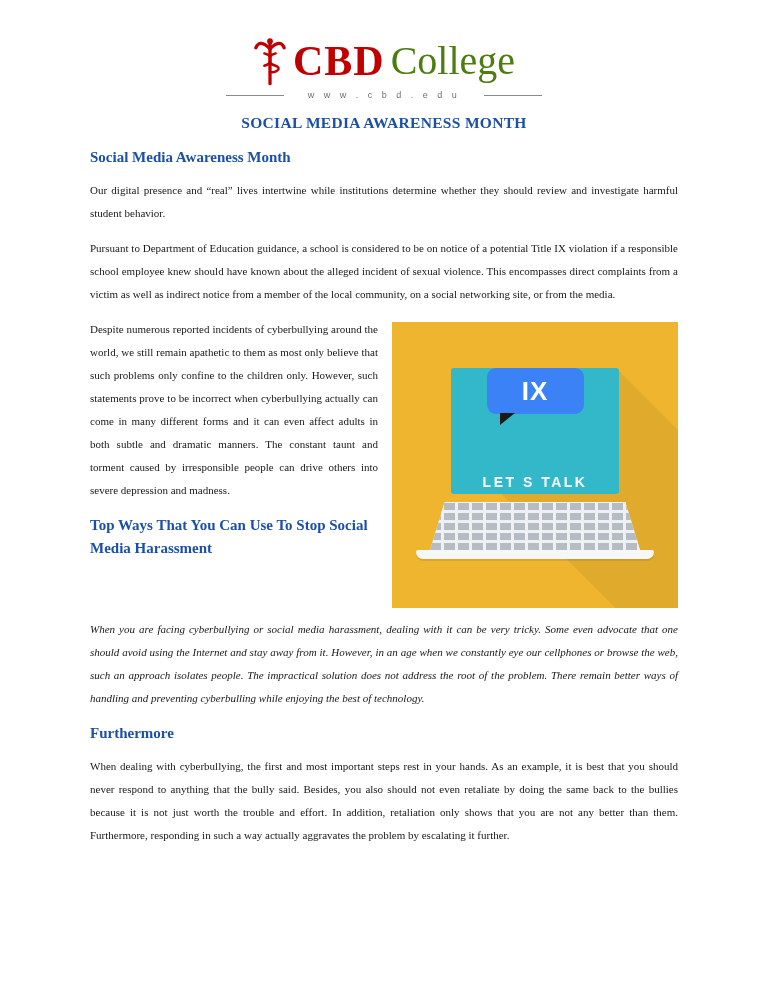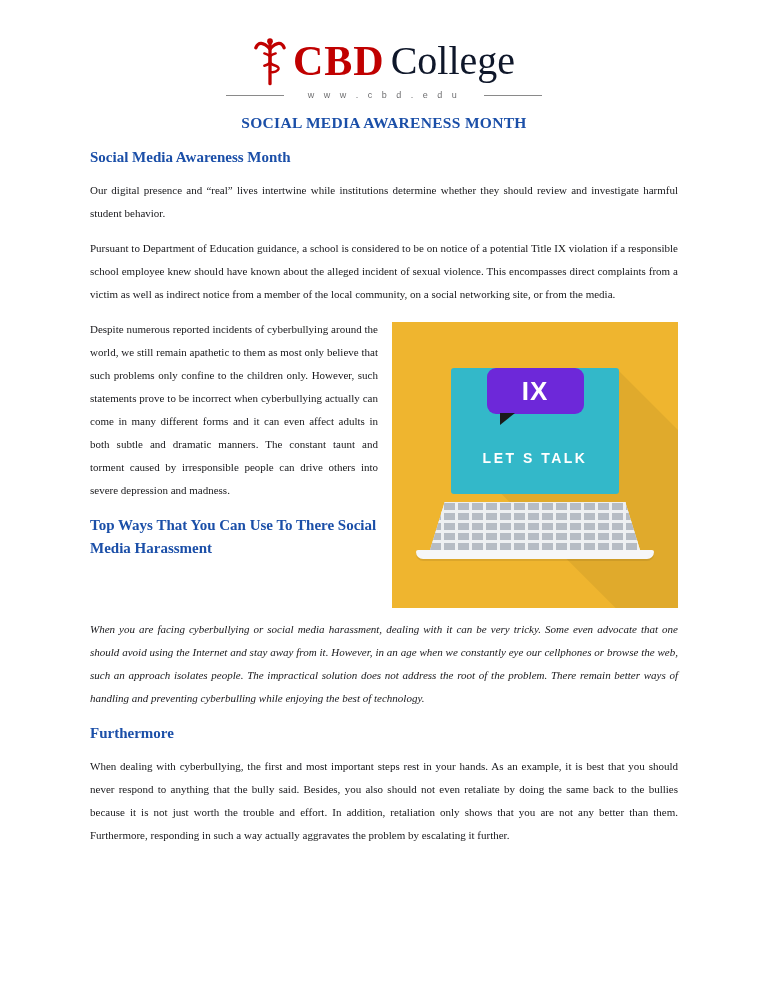--- a/index.html
+++ b/index.html
@@ -9,21 +9,21 @@
     font-family:"Liberation Serif", serif; color:#17171a;
     position:relative; overflow:hidden;
   }
   .content { padding:30px 90px 0 90px; }
 
   
   .logo { text-align:center; margin-bottom:14px; }
   .logo-row { display:flex; align-items:center; justify-content:center; gap:6px; }
   .caduceus { display:inline-flex; align-items:center; }
   .brand-red { font-size:42px; font-weight:bold; color:#c00000; letter-spacing:1px; line-height:1; }
-  .brand-dark { font-size:40px; font-weight:400; color:#0f172a; line-height:1; }
+  .brand-dark { font-size:40px; font-weight:400; color:#4d7c0f; line-height:1; }
   .logo-url-row {
     display:flex; align-items:center; justify-content:center; gap:24px;
     margin-top:4px; font-family:"Liberation Sans", sans-serif;
     font-size:9px; letter-spacing:3.5px; color:#6f6f71;
   }
   .rule { width:58px; height:1px; background:#8a8a8a; }
 
   
   .doc-title {
     text-align:center; color:#1b4fa8; font-weight:bold; font-size:15.5px;
@@ -41,33 +41,33 @@
   .illu-shadow {
     position:absolute; top:48px; left:226px; width:420px; height:170px;
     background:rgba(0,0,0,0.06); transform:rotate(45deg); transform-origin:0 0; z-index:1;
   }
   .illu-teal {
     position:relative; z-index:2; width:168px; height:126px; margin:46px auto 0 auto;
     background:#33b8c9; border-radius:3px; text-align:center;
   }
   .bubble {
     position:relative; width:97px; height:46px; margin:14px auto 0 auto;
-    background:#6d28d9; border-radius:9px;
+    background:#3b82f6; border-radius:9px;
     display:flex; align-items:center; justify-content:center;
   }
   .bubble::after {
     content:""; position:absolute; left:13px; bottom:-11px; width:0; height:0;
     border-top:12px solid #1a1a1a; border-right:15px solid transparent;
   }
   .bubble-text {
     color:#ffffff; font-family:"Liberation Sans", sans-serif;
     font-weight:bold; font-size:26px; letter-spacing:1px;
   }
   .lets-talk {
-    position:absolute; left:0; right:0; bottom:28px; color:#ffffff;
+    position:absolute; left:0; right:0; bottom:4px; color:#ffffff;
     font-family:"Liberation Sans", sans-serif; font-weight:bold;
     font-size:14px; letter-spacing:2.5px; text-align:center;
   }
   .laptop { position:relative; z-index:2; margin-top:8px; }
   .kbd {
     width:210px; height:48px; margin:0 auto;
     clip-path:polygon(7% 0, 93% 0, 100% 100%, 0% 100%);
     background-color:#eef0f2;
     background-image:
       repeating-linear-gradient(0deg, transparent 0 7px, #eef0f2 7px 10px),
@@ -128,21 +128,21 @@
           <div class="lets-talk">LET S TALK</div>
         </div>
         <div class="laptop">
           <div class="kbd"></div>
           <div class="laptop-base"></div>
         </div>
       </div>
 
       <p class="doc-p">Despite numerous reported incidents of cyberbullying around the world, we still remain apathetic to them as most only believe that such problems only confine to the children only. However, such statements prove to be incorrect when cyberbullying actually can come in many different forms and it can even affect adults in both subtle and dramatic manners. The constant taunt and torment caused by irresponsible people can drive others into severe depression and madness.</p>
 
-      <h2 class="doc-h">Top Ways That You Can Use To There Social Media Harassment</h2>
+      <h2 class="doc-h">Top Ways That You Can Use To Stop Social Media Harassment</h2>
     </div>
 
     <p class="doc-p after-float">When you are facing cyberbullying or social media harassment, dealing with it can be very tricky. Some even advocate that one should avoid using the Internet and stay away from it. However, in an age when we constantly eye our cellphones or browse the web, such an approach isolates people. The impractical solution does not address the root of the problem.  There remain better ways of handling and preventing cyberbulling while enjoying the best of technology.</p>
 
     <h2 class="doc-h">Furthermore</h2>
 
     <p class="doc-p">When dealing with cyberbullying, the first and most important steps rest in your hands.  As an example, it is best that you should never respond to anything that the bully said. Besides, you also should not even retaliate by doing the same back to the bullies because it is not just worth the trouble and effort. In addition, retaliation only shows that you are not any better than them. Furthermore, responding in such a way actually aggravates the problem by escalating it further.</p>
 
   </div>
 </div>

